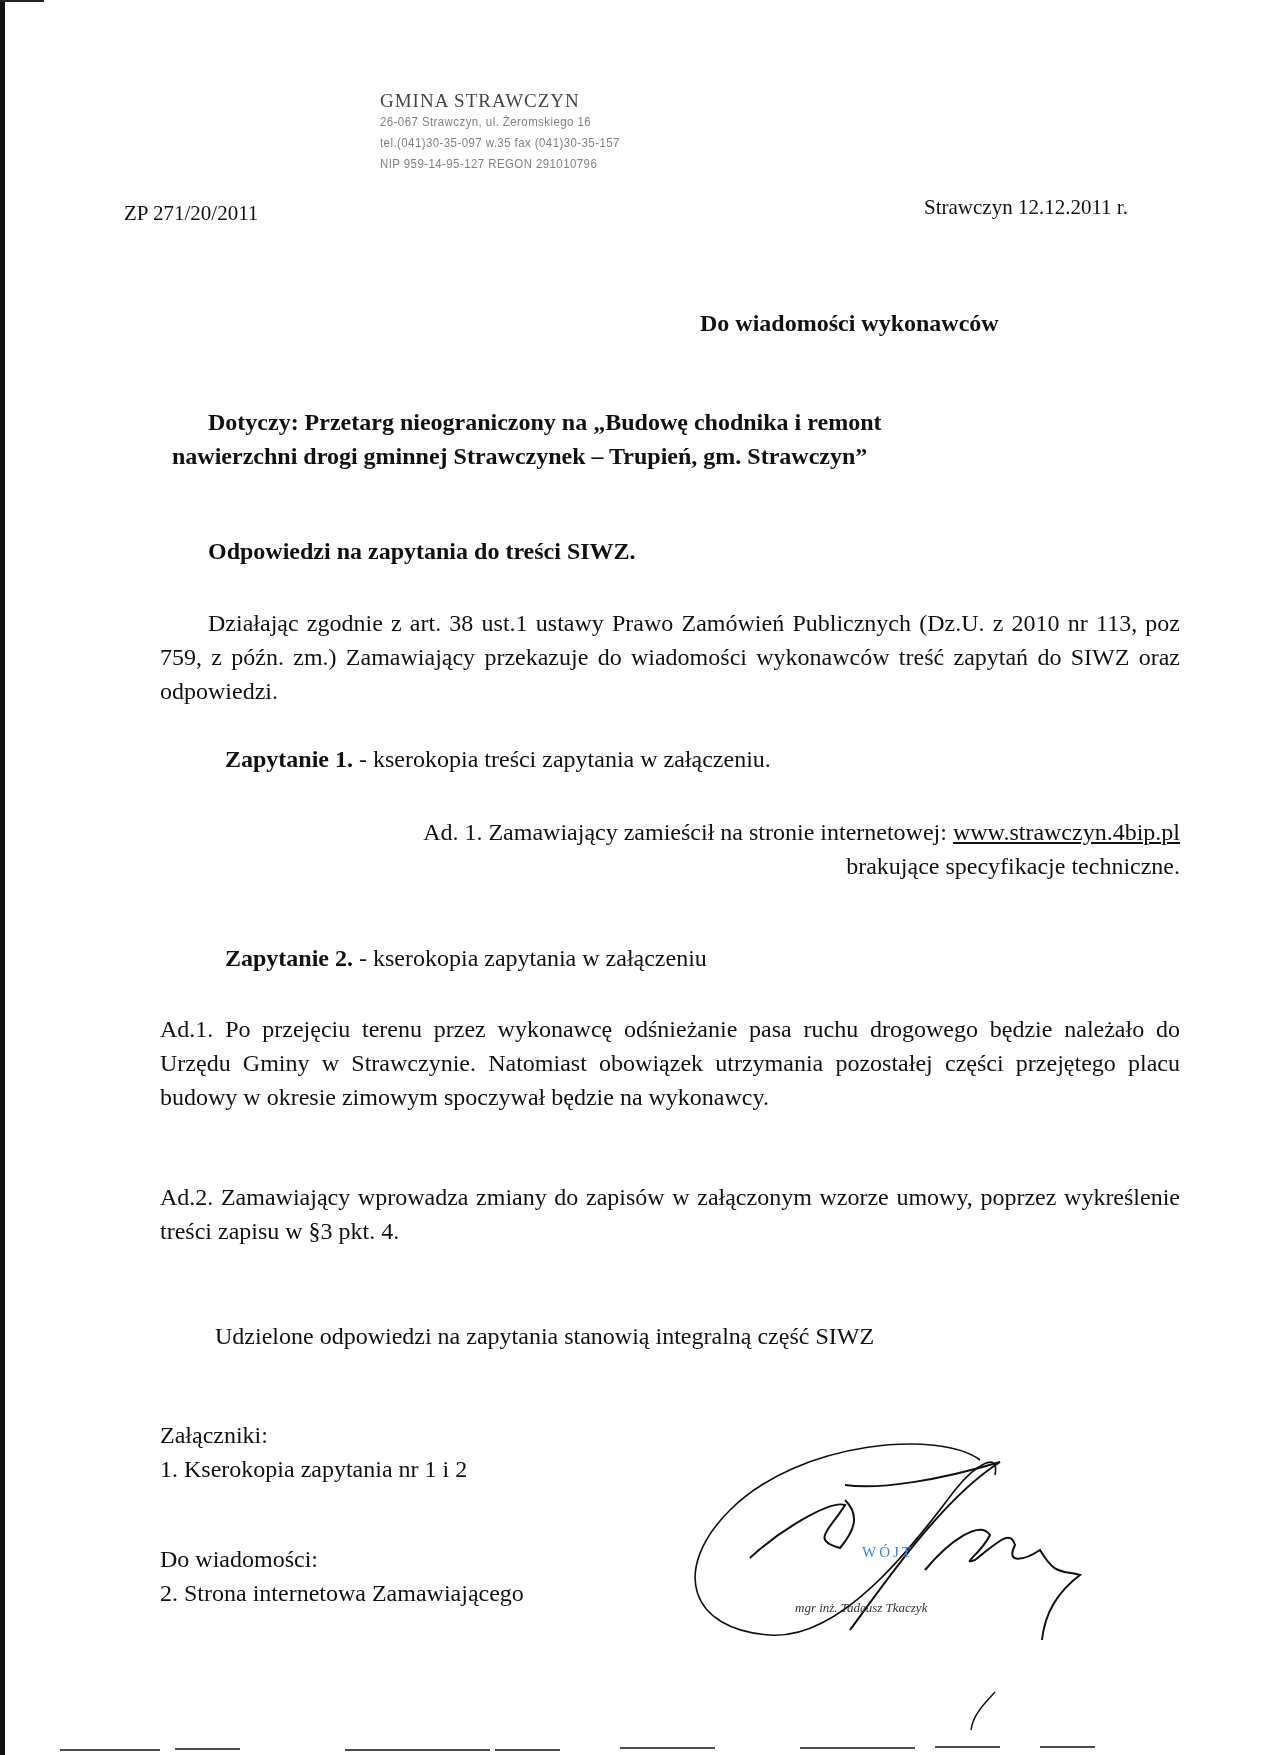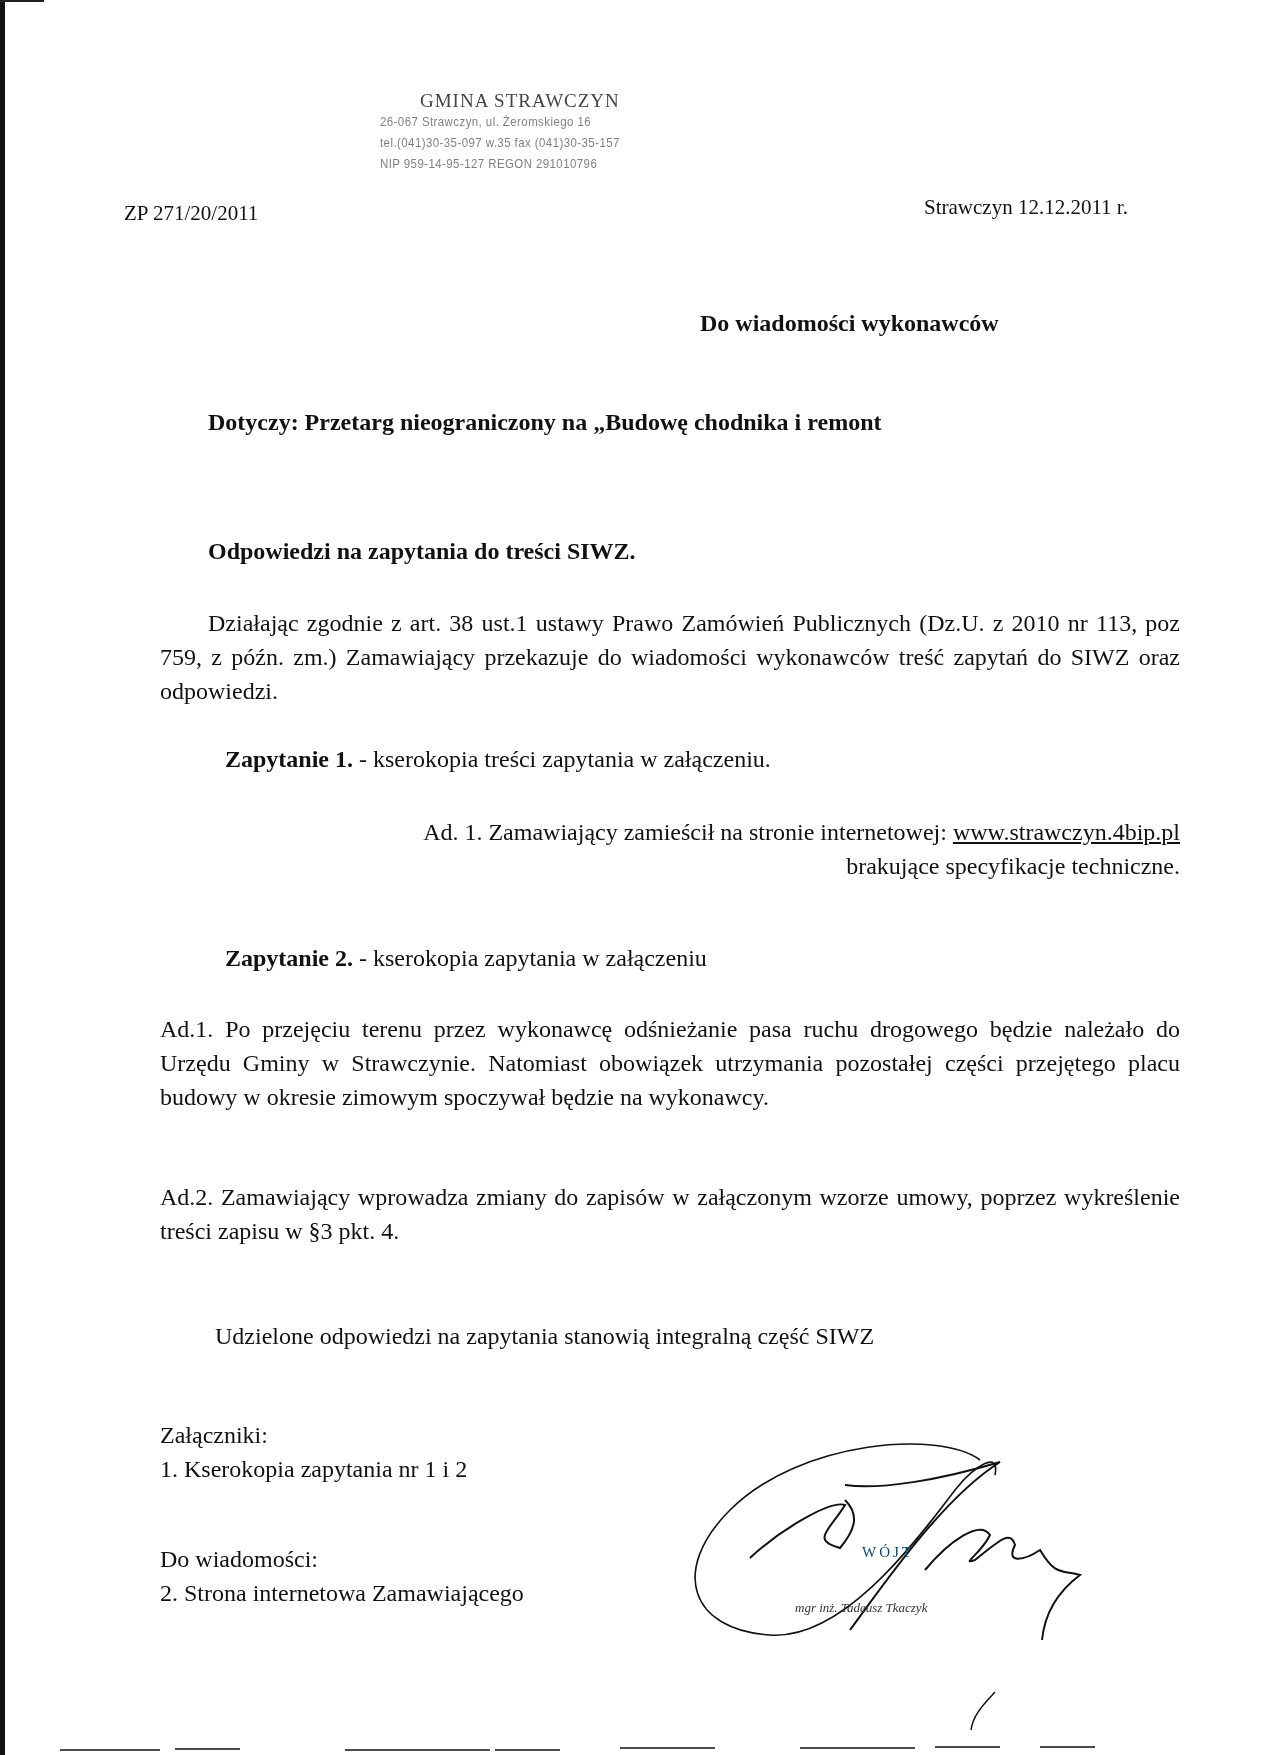--- a/index.html
+++ b/index.html
@@ -3,21 +3,21 @@
 <meta charset="utf-8">
 <style>
   html, body { margin: 0; padding: 0; background: #ffffff; }
   body { width: 1275px; height: 1755px; position: relative; overflow: hidden;
          font-family: "Liberation Serif", "DejaVu Serif", serif; color: #111; }
   .scan-edge { position: absolute; left: 0; top: 0; width: 5px; height: 1755px; background: #111; }
   .scan-top { position: absolute; left: 0; top: 0; width: 44px; height: 2px; background: #222; }
   .abs { position: absolute; white-space: nowrap; }
   .stamp { left: 380px; top: 90px; font-family: "Liberation Sans", "DejaVu Sans", sans-serif;
            color: #555; line-height: 21px; font-size: 13px; letter-spacing: 0.5px; }
-  .stamp .stamp-title { font-family: "Liberation Serif", serif; font-size: 19px; color: #444; letter-spacing: 1px; margin-left: 40px; }
+  .stamp .stamp-title { font-family: "Liberation Serif", serif; font-size: 19px; color: #444; letter-spacing: 1px; }
   .stamp .line { opacity: 0.75; transform: scaleX(0.88); transform-origin: left; }
   .refno { left: 124px; top: 201px; font-size: 21px; }
   .place-date { left: 924px; top: 195px; font-size: 21px; }
   .recipients { left: 700px; top: 310px; font-size: 24px; font-weight: bold; }
   .subject { left: 208px; top: 405px; font-size: 24px; font-weight: bold; line-height: 34px; }
   .subject .l2 { margin-left: -36px; }
   .heading2 { left: 208px; top: 538px; font-size: 24px; font-weight: bold; }
   .para { left: 160px; width: 1020px; font-size: 24px; line-height: 34px; text-align: justify; white-space: normal; }
   .para .indent { padding-left: 48px; }
   .p1 { top: 606px; }
@@ -26,21 +26,21 @@
   .q2 { left: 225px; top: 945px; font-size: 24px; }
   .a21 { top: 1012px; }
   .a22 { top: 1180px; }
   .closing { left: 215px; top: 1323px; font-size: 24px; }
   .att-h { left: 160px; top: 1418px; font-size: 24px; line-height: 34px; }
   .cc { left: 160px; top: 1530px; font-size: 24px; line-height: 34px; margin-top: 12px; }
   b { font-weight: bold; }
   a.link { color: #111; text-decoration: underline; }
   .sig { position: absolute; left: 680px; top: 1430px; }
   .sig-name { left: 795px; top: 1600px; font-size: 13px; font-style: italic; color: #333; }
-  .sig-stamp { left: 862px; top: 1544px; font-size: 15px; color: #0c4a6e; letter-spacing: 3px; text-align: center; }
+  .sig-stamp { left: 862px; top: 1544px; font-size: 15px; color: #3b82f6; letter-spacing: 3px; text-align: center; }
   .footer-lines { position: absolute; left: 0; top: 1740px; width: 1275px; height: 14px; }
 </style>
 </head>
 <body>
 
 <div class="scan-edge"></div>
 <div class="scan-top"></div>
 
 <div class="abs stamp">
   <div class="stamp-title">GMINA STRAWCZYN</div>
@@ -49,20 +49,21 @@
   <div class="line">NIP 959-14-95-127  REGON 291010796</div>
 </div>
 
 <div class="abs refno">ZP 271/20/2011</div>
 <div class="abs place-date">Strawczyn 12.12.2011 r.</div>
 
 <div class="abs recipients">Do wiadomości wykonawców</div>
 
 <div class="abs subject">
   <div>Dotyczy: Przetarg nieograniczony na „Budowę chodnika i remont</div>
+  <div class="l2">nawierzchni drogi gminnej Strawczynek – Trupień, gm. Strawczyn”</div>
 </div>
 
 <div class="abs heading2">Odpowiedzi na zapytania do treści SIWZ.</div>
 
 <div class="abs para p1">
   <span class="indent"></span><span>Działając zgodnie z art. 38 ust.1 ustawy Prawo Zamówień Publicznych (Dz.U. z 2010 nr 113, poz 759, z późn. zm.) Zamawiający przekazuje do wiadomości wykonawców treść zapytań do SIWZ oraz odpowiedzi.</span>
 </div>
 
 <div class="abs q1">
   <b>Zapytanie 1.</b><span> - kserokopia treści zapytania w załączeniu.</span>

